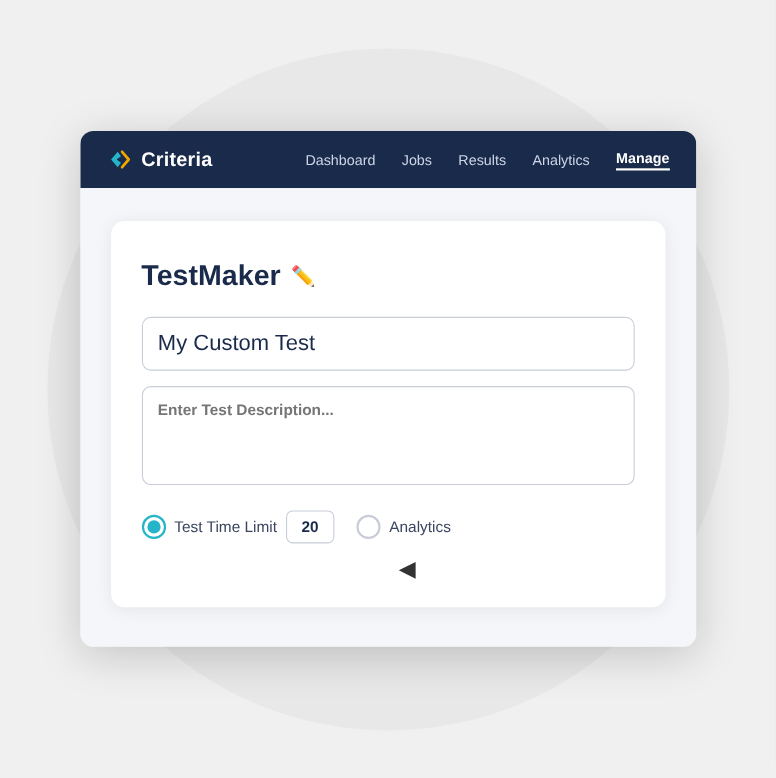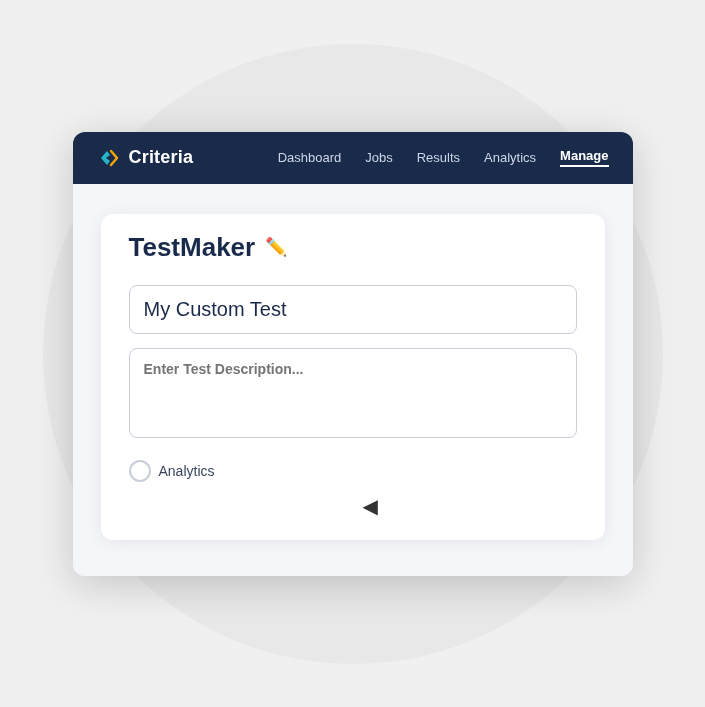--- a/index.html
+++ b/index.html
@@ -85,21 +85,21 @@
 
     
     .main-content {
       background: #f5f6fa;
       padding: 30px 28px 36px;
     }
 
     .card {
       background: #ffffff;
       border-radius: 12px;
-      padding: 18px 28px 32px;
+      padding: 34px 28px 32px;
       box-shadow: 0 2px 16px rgba(0,0,0,0.07);
     }
 
     .card-title-row {
       display: flex;
       align-items: center;
       gap: 10px;
       margin-bottom: 22px;
     }
 
@@ -258,20 +258,27 @@
         <div class="card-title-row">
           <span class="card-title">TestMaker</span>
           <span class="edit-icon">✏️</span>
         </div>
 
         <input class="test-name-input" type="text" value="My Custom Test" style="">
 
         <textarea class="description-textarea" placeholder="Enter Test Description..." style=""></textarea>
 
         <div class="options-row">
+          <div class="radio-option">
+            <div class="radio-btn selected">
+              <div class="radio-inner"></div>
+            </div>
+            <span class="radio-label">Test Time Limit</span>
+            <input class="time-input-box" type="text" value="20" style="">
+          </div>
 
           <div class="radio-option">
             <div class="radio-btn-empty"></div>
             <span class="radio-label">Analytics</span>
           </div>
         </div>
 
 
       </div>
     </div>

